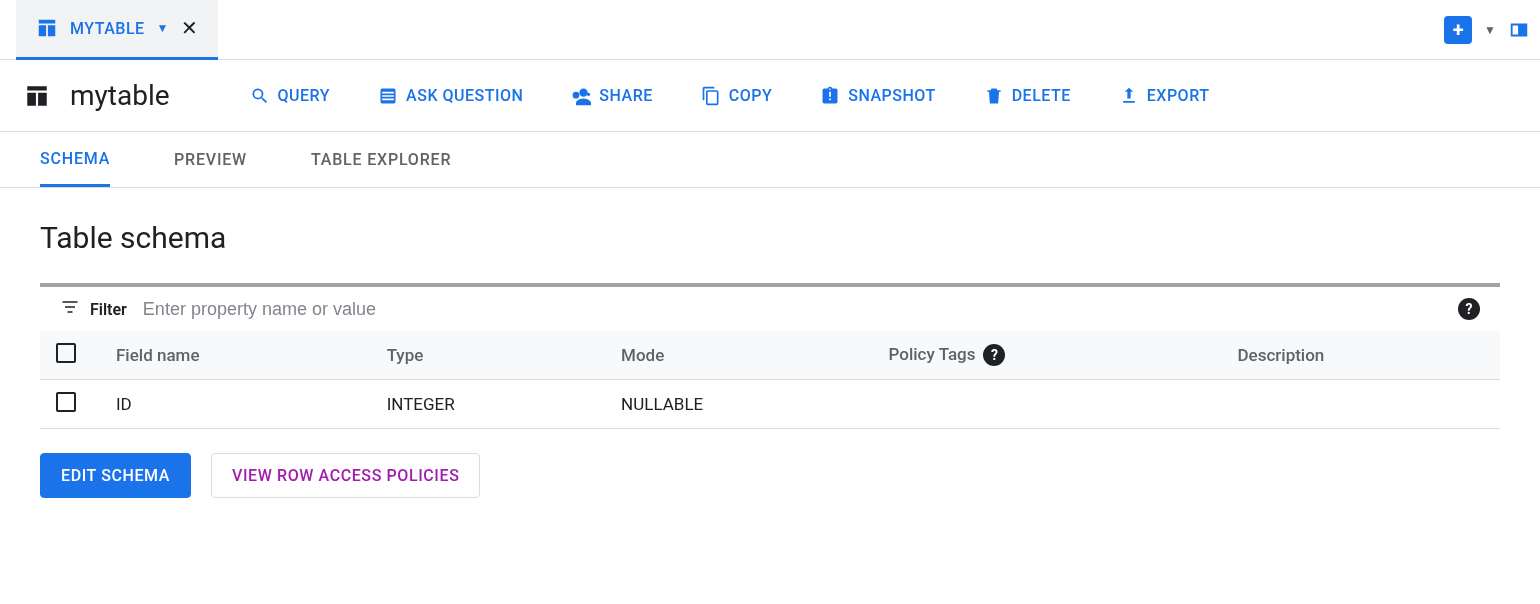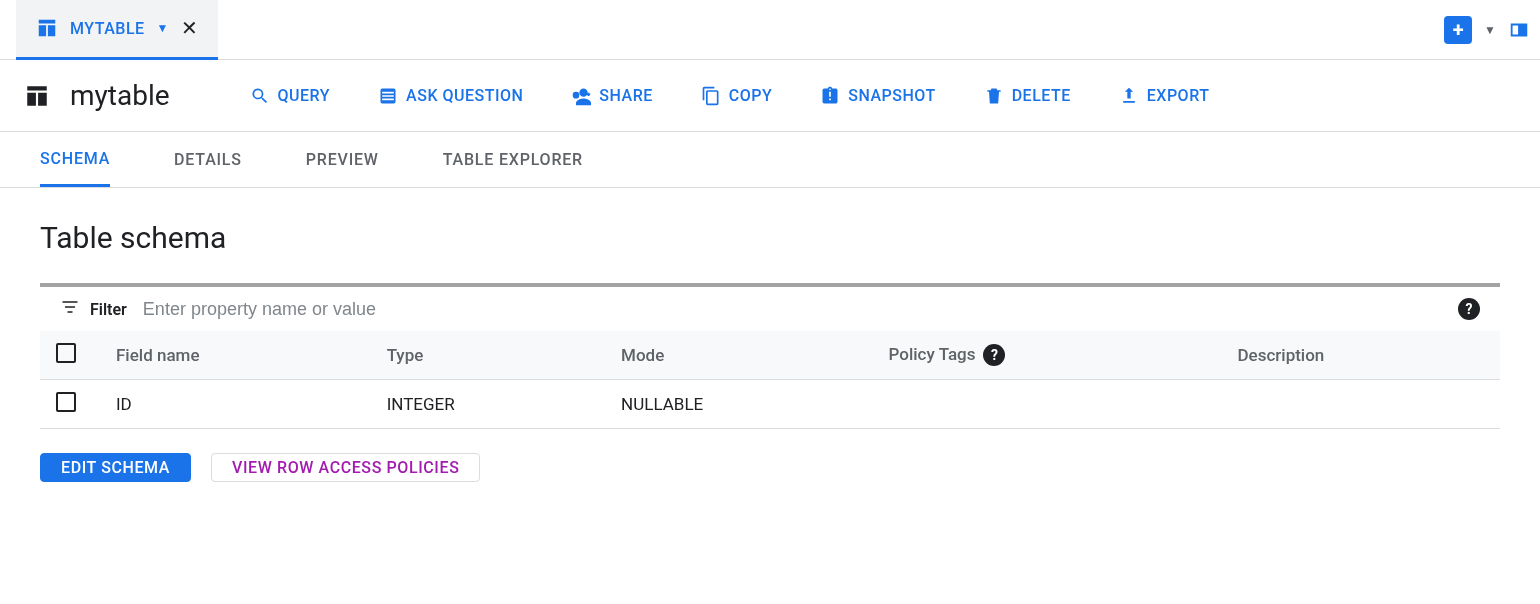--- a/index.html
+++ b/index.html
@@ -158,21 +158,21 @@
   }
   .schema-table td { color:#202124; }
   .chk {
     width:20px;height:20px;border:2.5px solid #202124;border-radius:2px;display:inline-block;
   }
   .th-policy { display:flex; align-items:flex-start; gap:8px; }
 
   
   .btn-row { display:flex; gap:20px; margin-top:24px; }
   .btn {
-    padding:4px 20px;
+    padding:12px 20px;
     border-radius:4px;
     font-weight:500;
     letter-spacing:0.6px;
     font-size:16px;
     cursor:pointer;
     display:inline-flex;
     align-items:center;
   }
   .btn-primary { background:#1a73e8; color:#fff; border:1px solid #1a73e8; }
   .btn-outline { background:#fff; color:#a21caf; border:1px solid #dadce0; }
@@ -250,21 +250,20 @@
       <svg width="20" height="20" viewBox="0 0 24 24" fill="#1a73e8">
           <path d="M5 20h14v-2H5v2zM12 2L7 7h3v8h4V7h3l-5-5z"></path>
         </svg>
       <span>EXPORT</span>
     </div>
   </div>
 </div>
 
 <div class="subnav">
   <div class="subtab active">SCHEMA</div>
-  <div class="subtab">DETAILS</div>
   <div class="subtab">PREVIEW</div>
   <div class="subtab">TABLE EXPLORER</div>
 </div>
 
 <div class="content">
   <h2>Table schema</h2>
 
   <div class="filter-row">
     <span class="flabel">
       <span>

